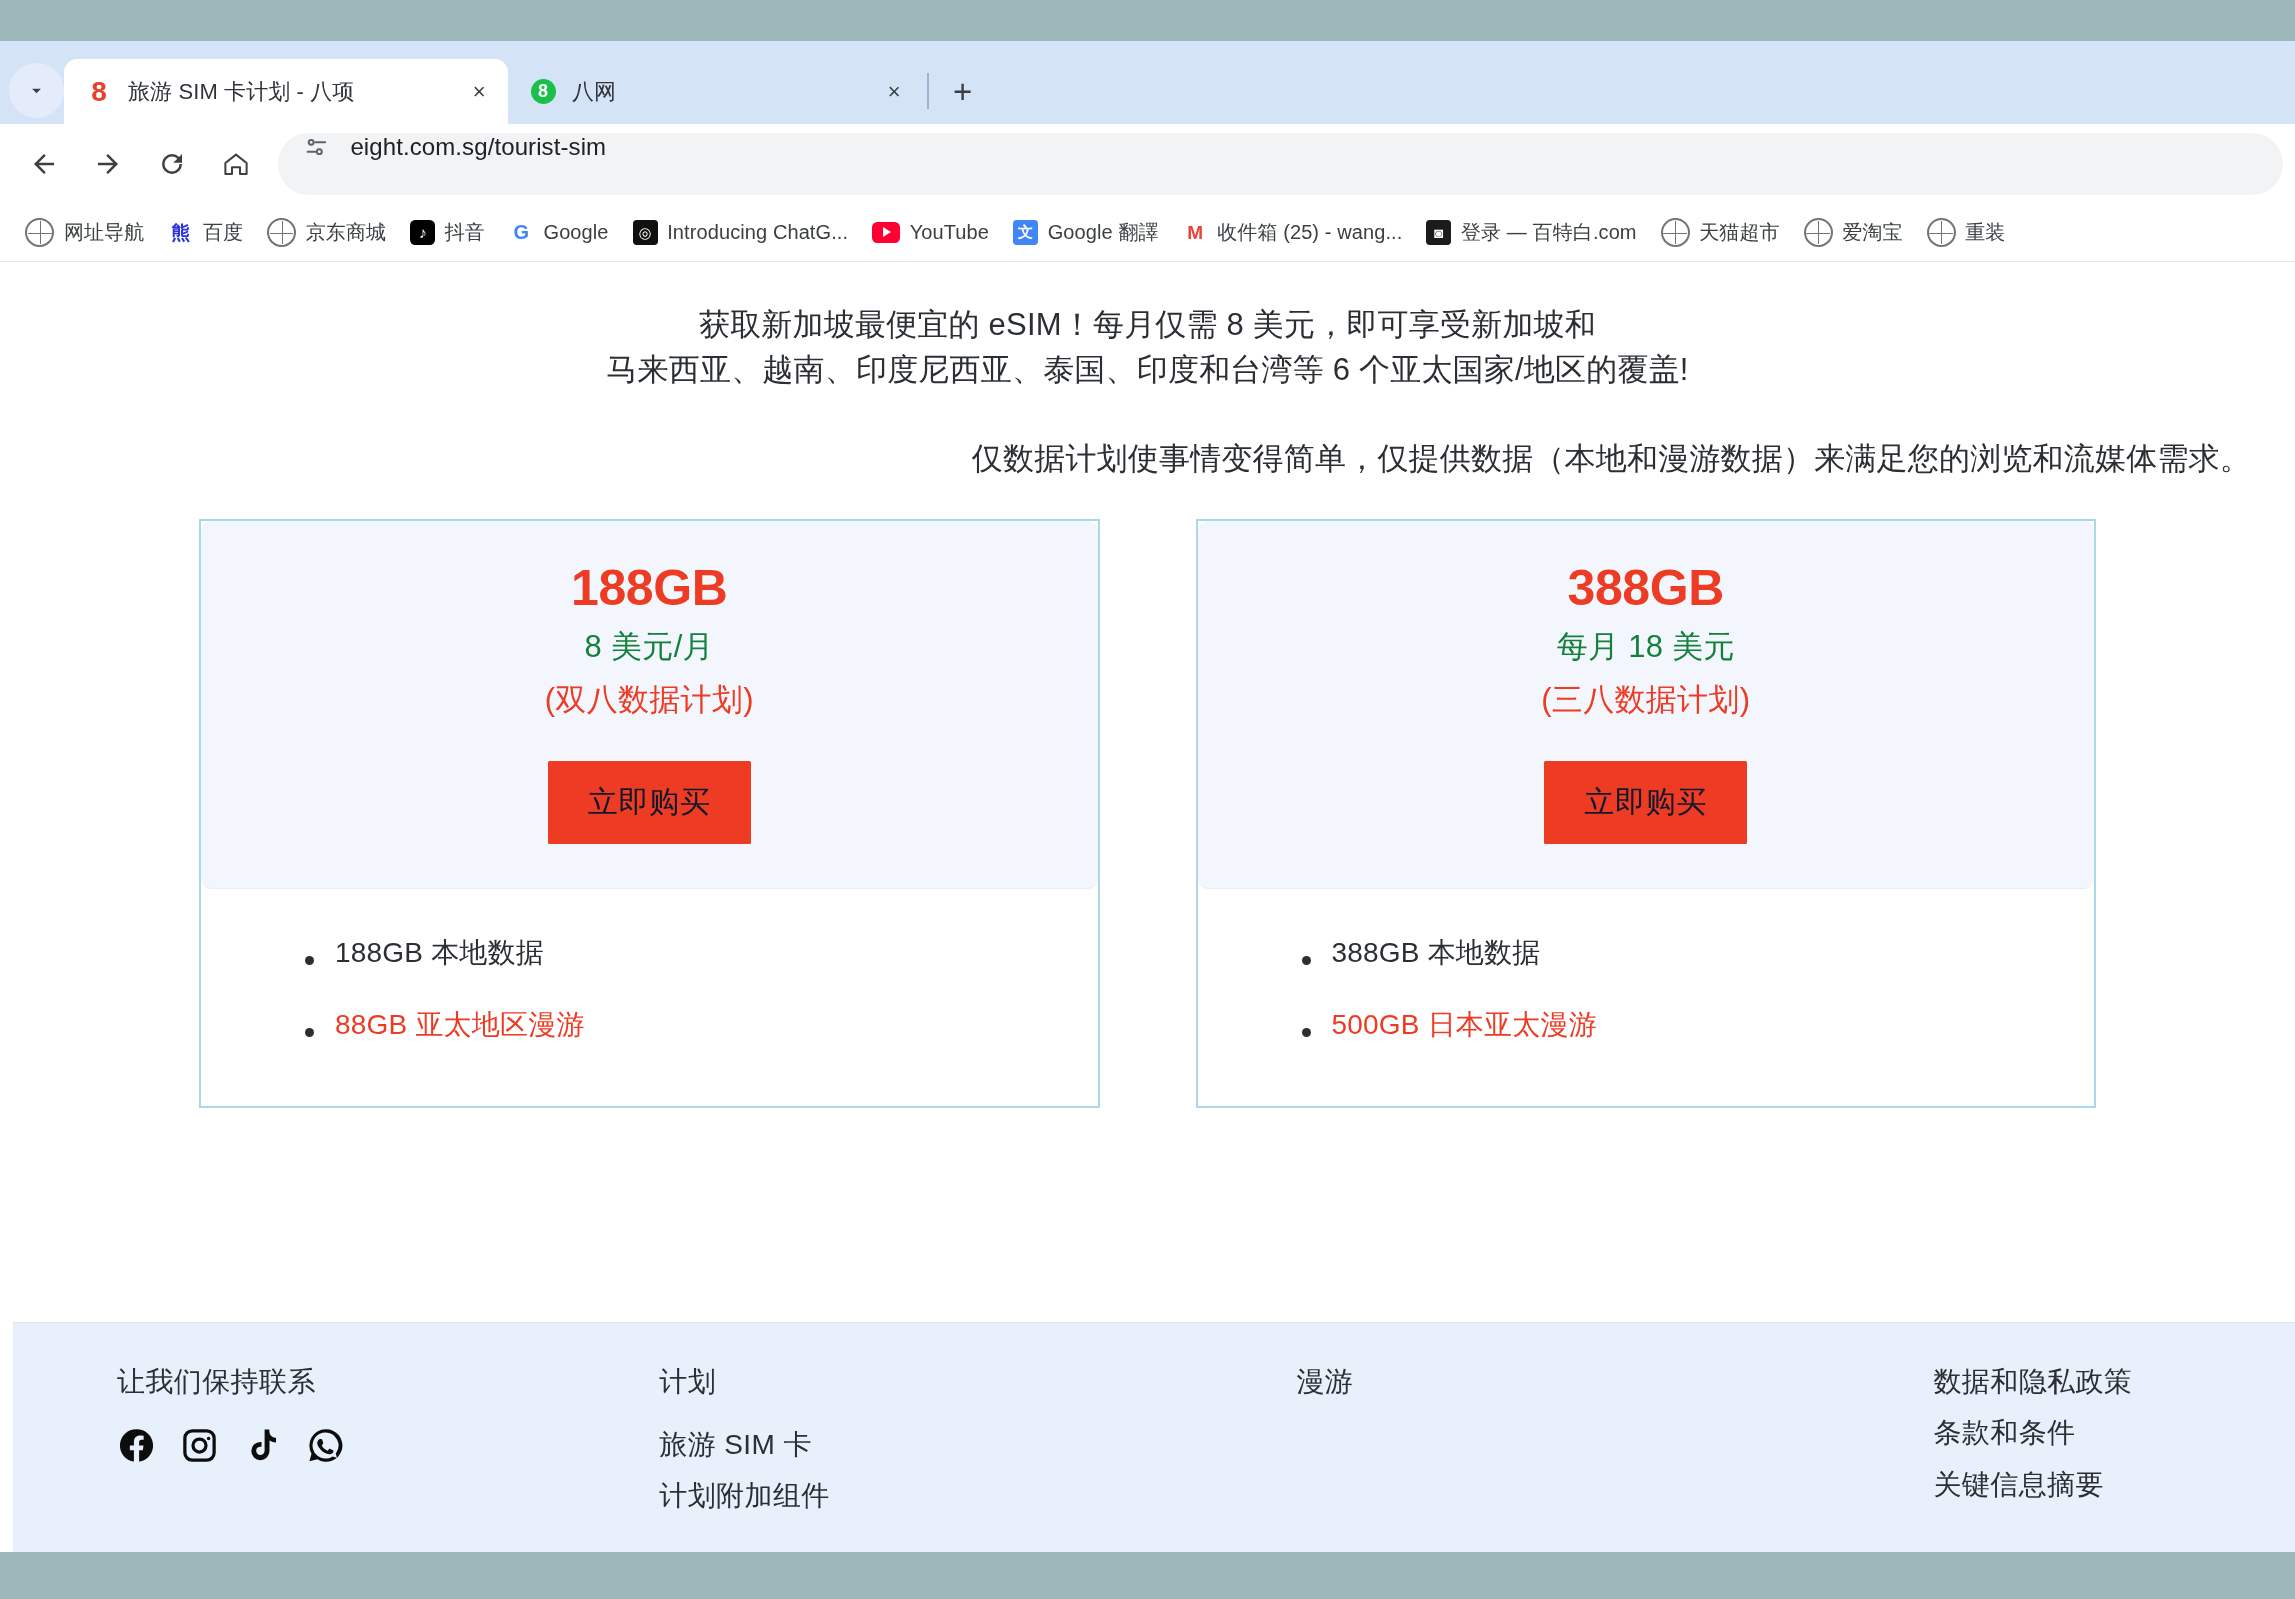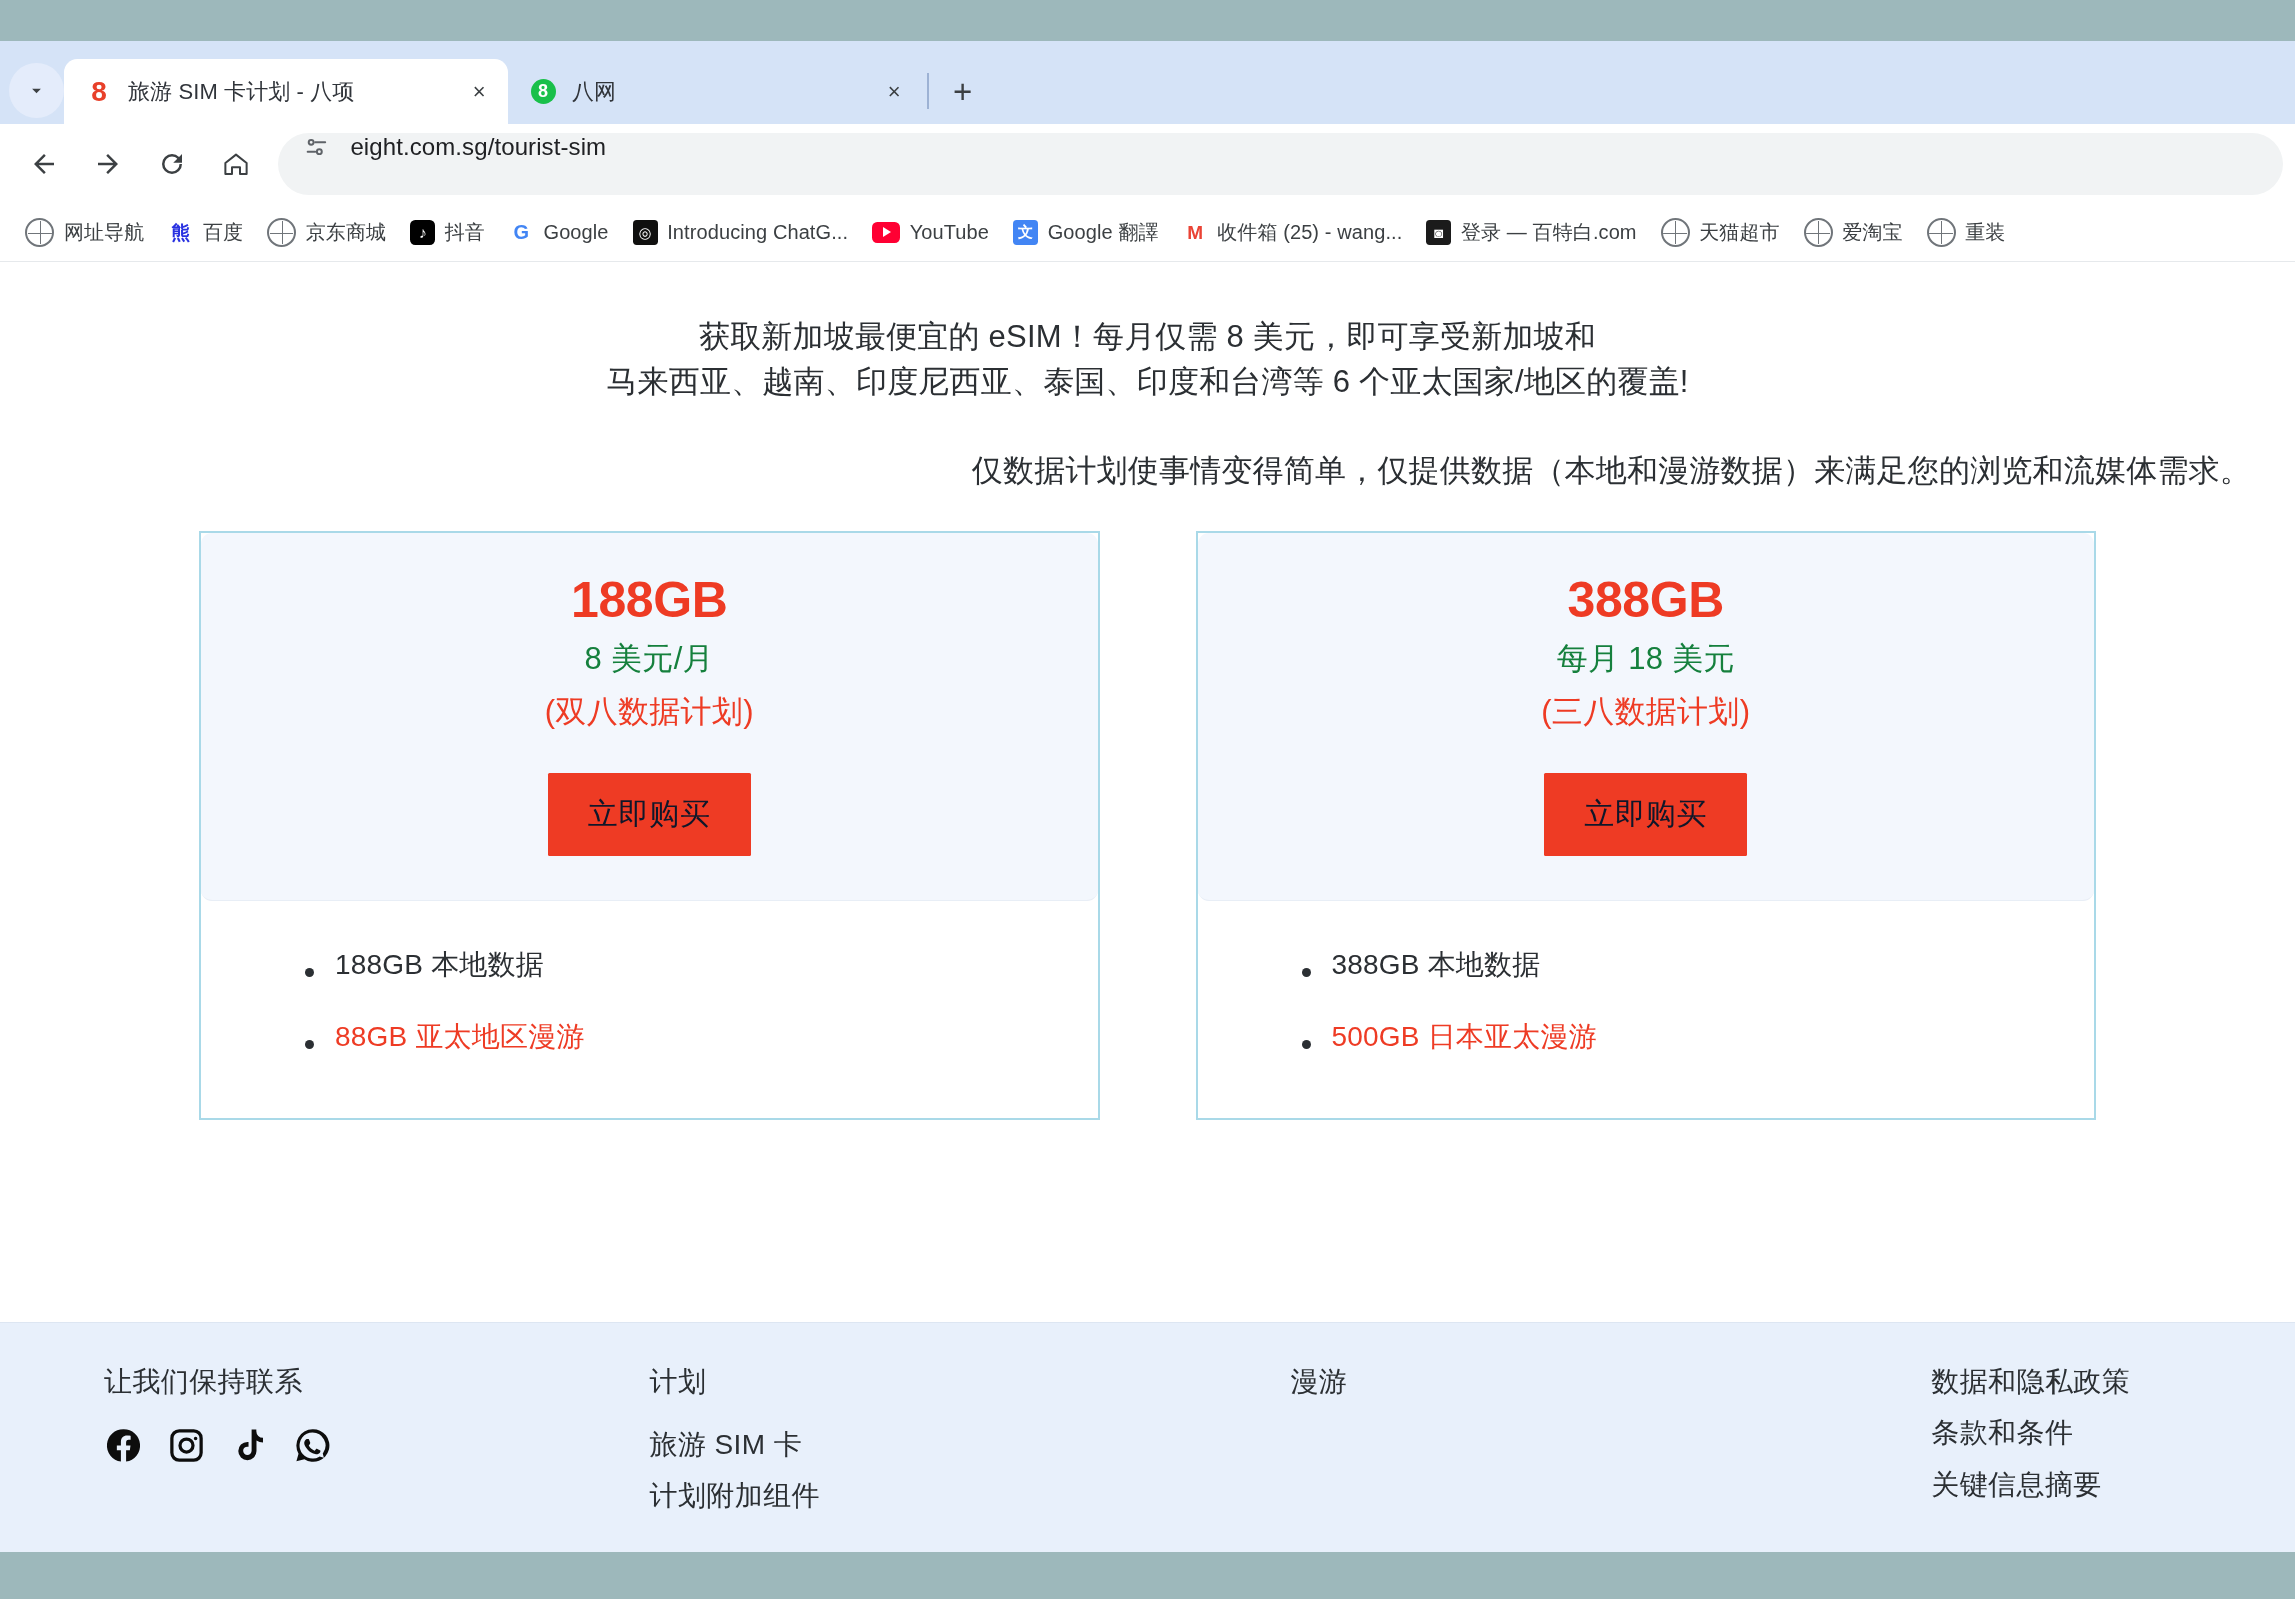--- a/index.html
+++ b/index.html
@@ -247,21 +247,20 @@
     font-size: 30px;
     color: #30343a;
     cursor: pointer;
     letter-spacing: 0.7px;
   }
 
   
   #hero {
     padding: 41px 44px 0 44px;
     text-align: center;
-    margin-top: 12px;
   }
   #hero .line {
     font-size: 31px;
     color: #2b2f33;
     line-height: 1.45;
     letter-spacing: 0.2px;
   }
   #hero .para2 {
     margin-top: 44px;
     text-align: right;
@@ -339,21 +338,21 @@
   }
   .feat .dot {
     width: 9px; height: 9px; border-radius: 50%;
     background: #2b2f33; flex: none; margin-top: 16.3px;
   }
   .feat.red .txt-red { color: #ee3b24; }
 
   
   #footer {
     position: absolute;
-    left: 0; right: 0; bottom: 0;
+    left: 13px; right: 0; bottom: 0;
     background: #e8f0fb;
     height: 230px;
     display: flex;
     padding: 40px 0 14px 0;
     box-sizing: border-box;
     overflow: hidden;
     border-top: 0.7px solid #dde6f2;
     margin-top: 12px;
   }
   .fcol { box-sizing: border-box; }

